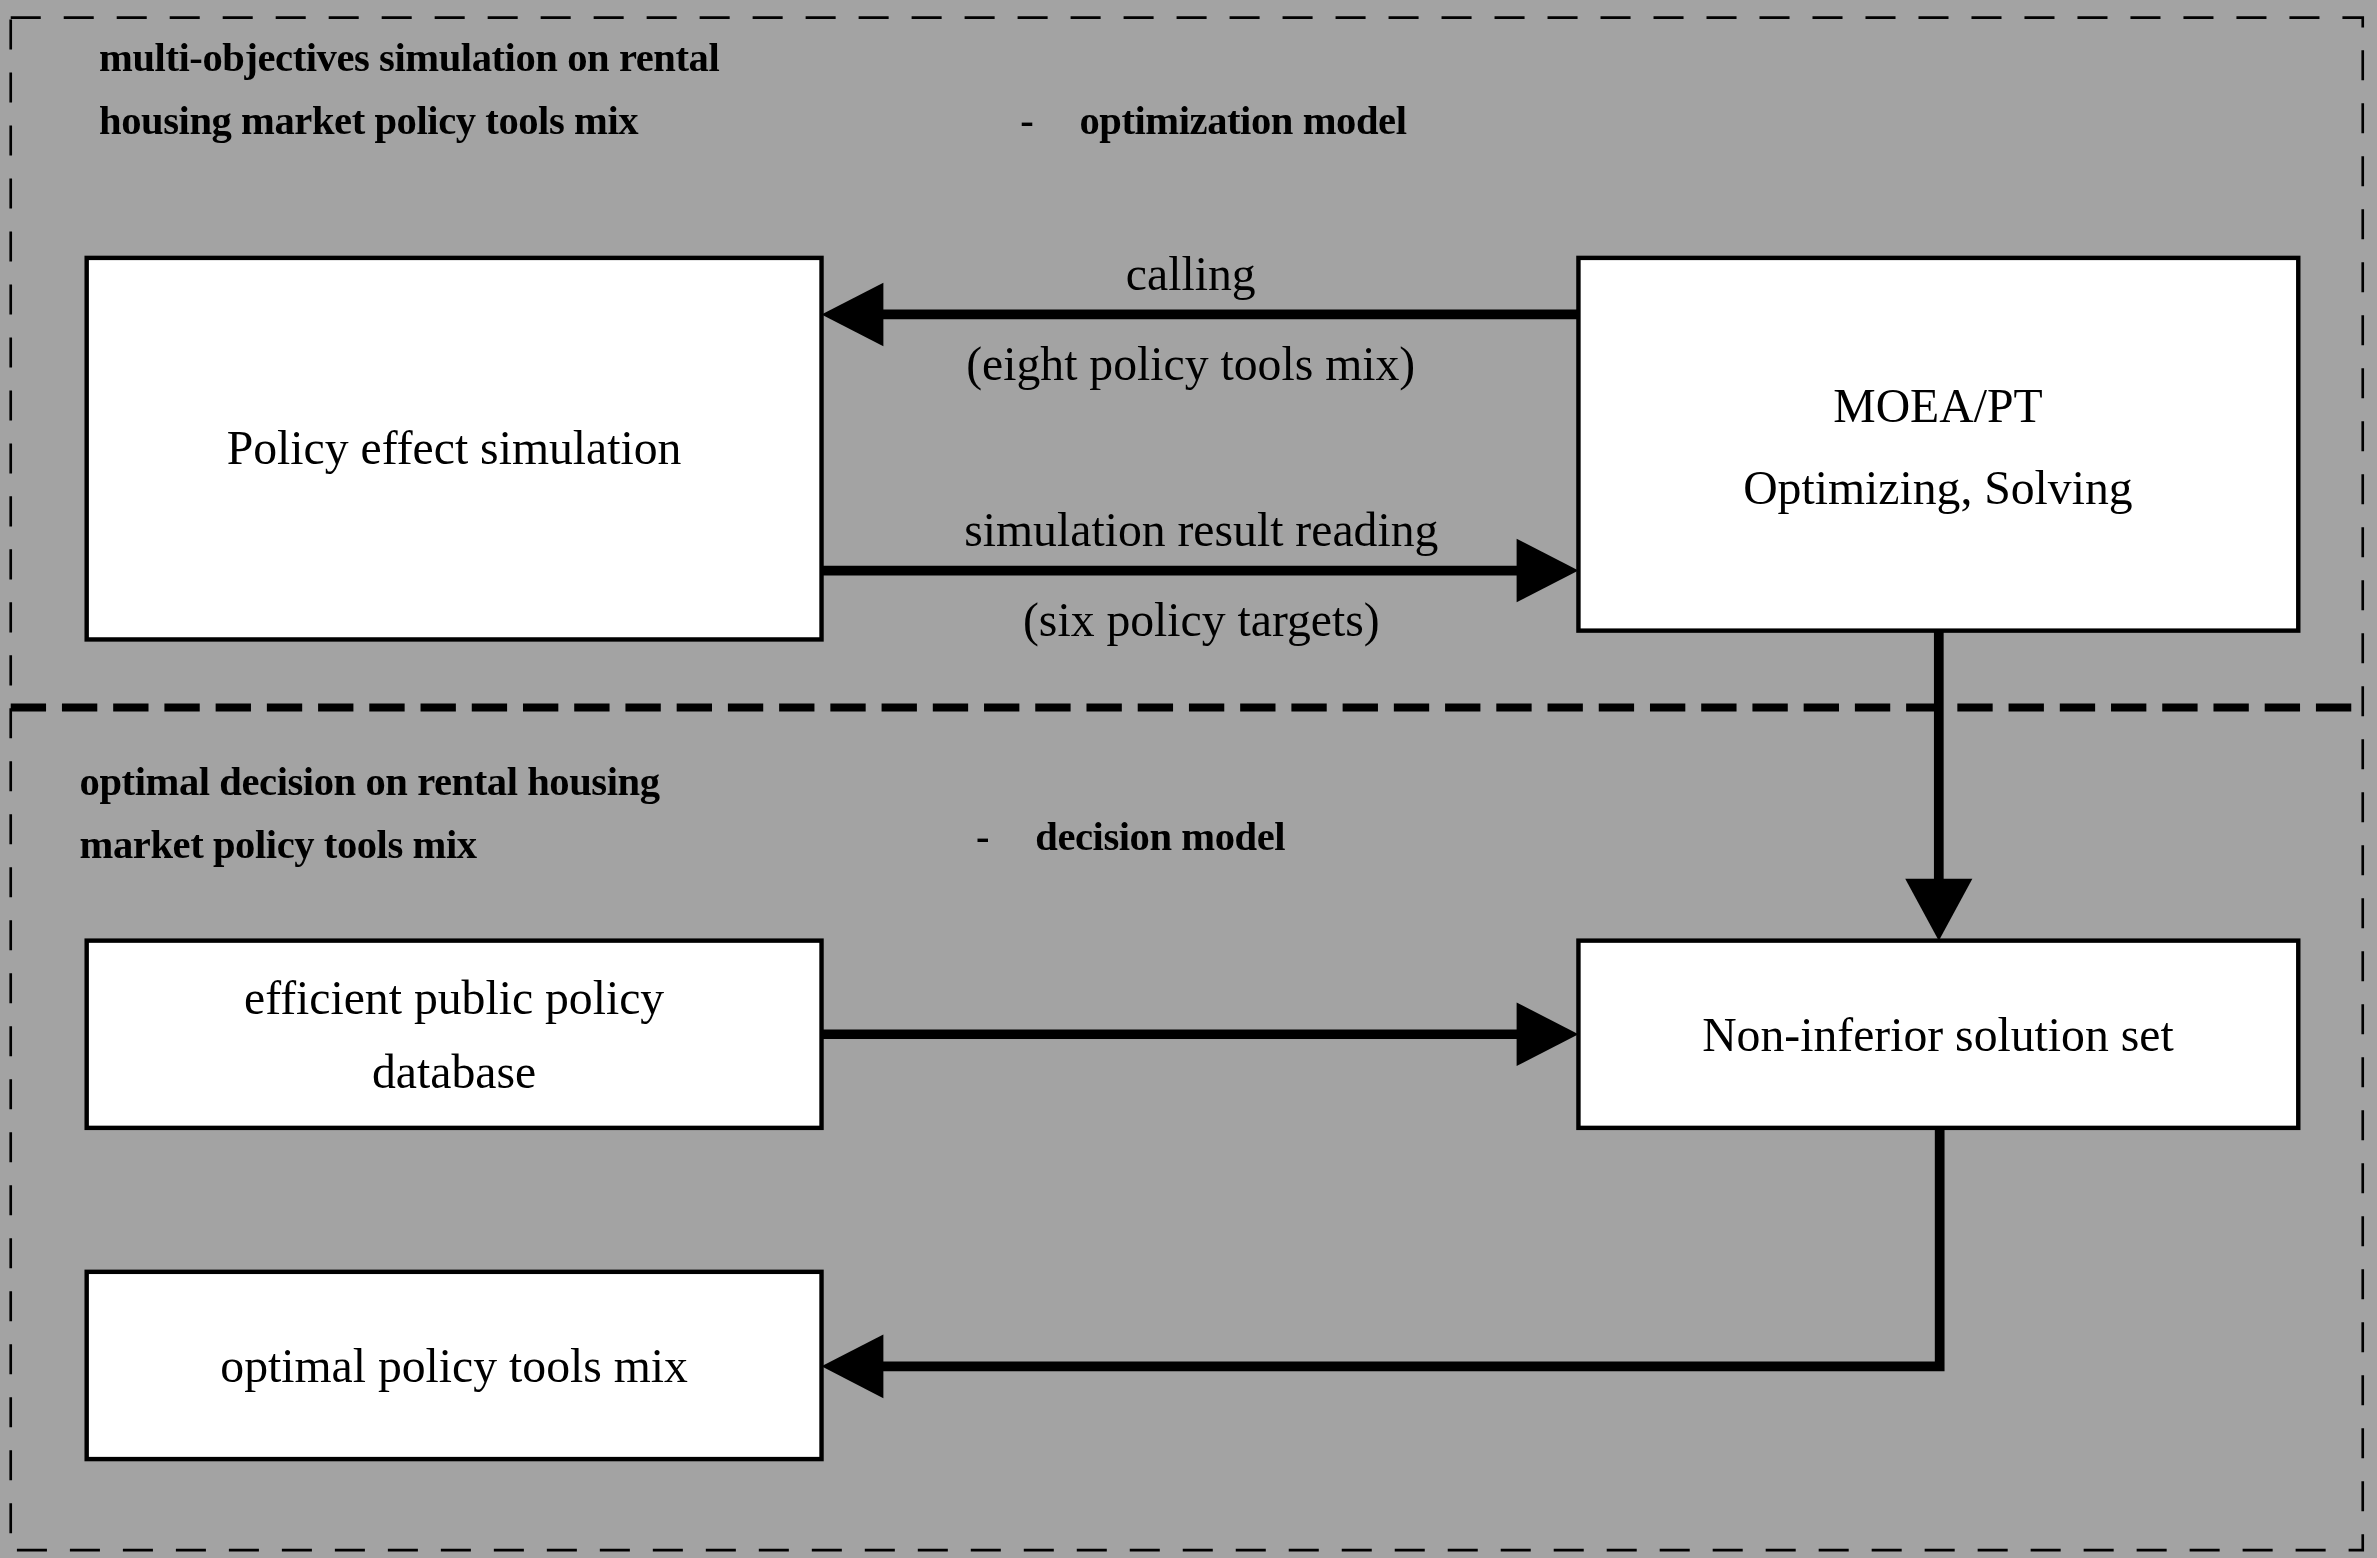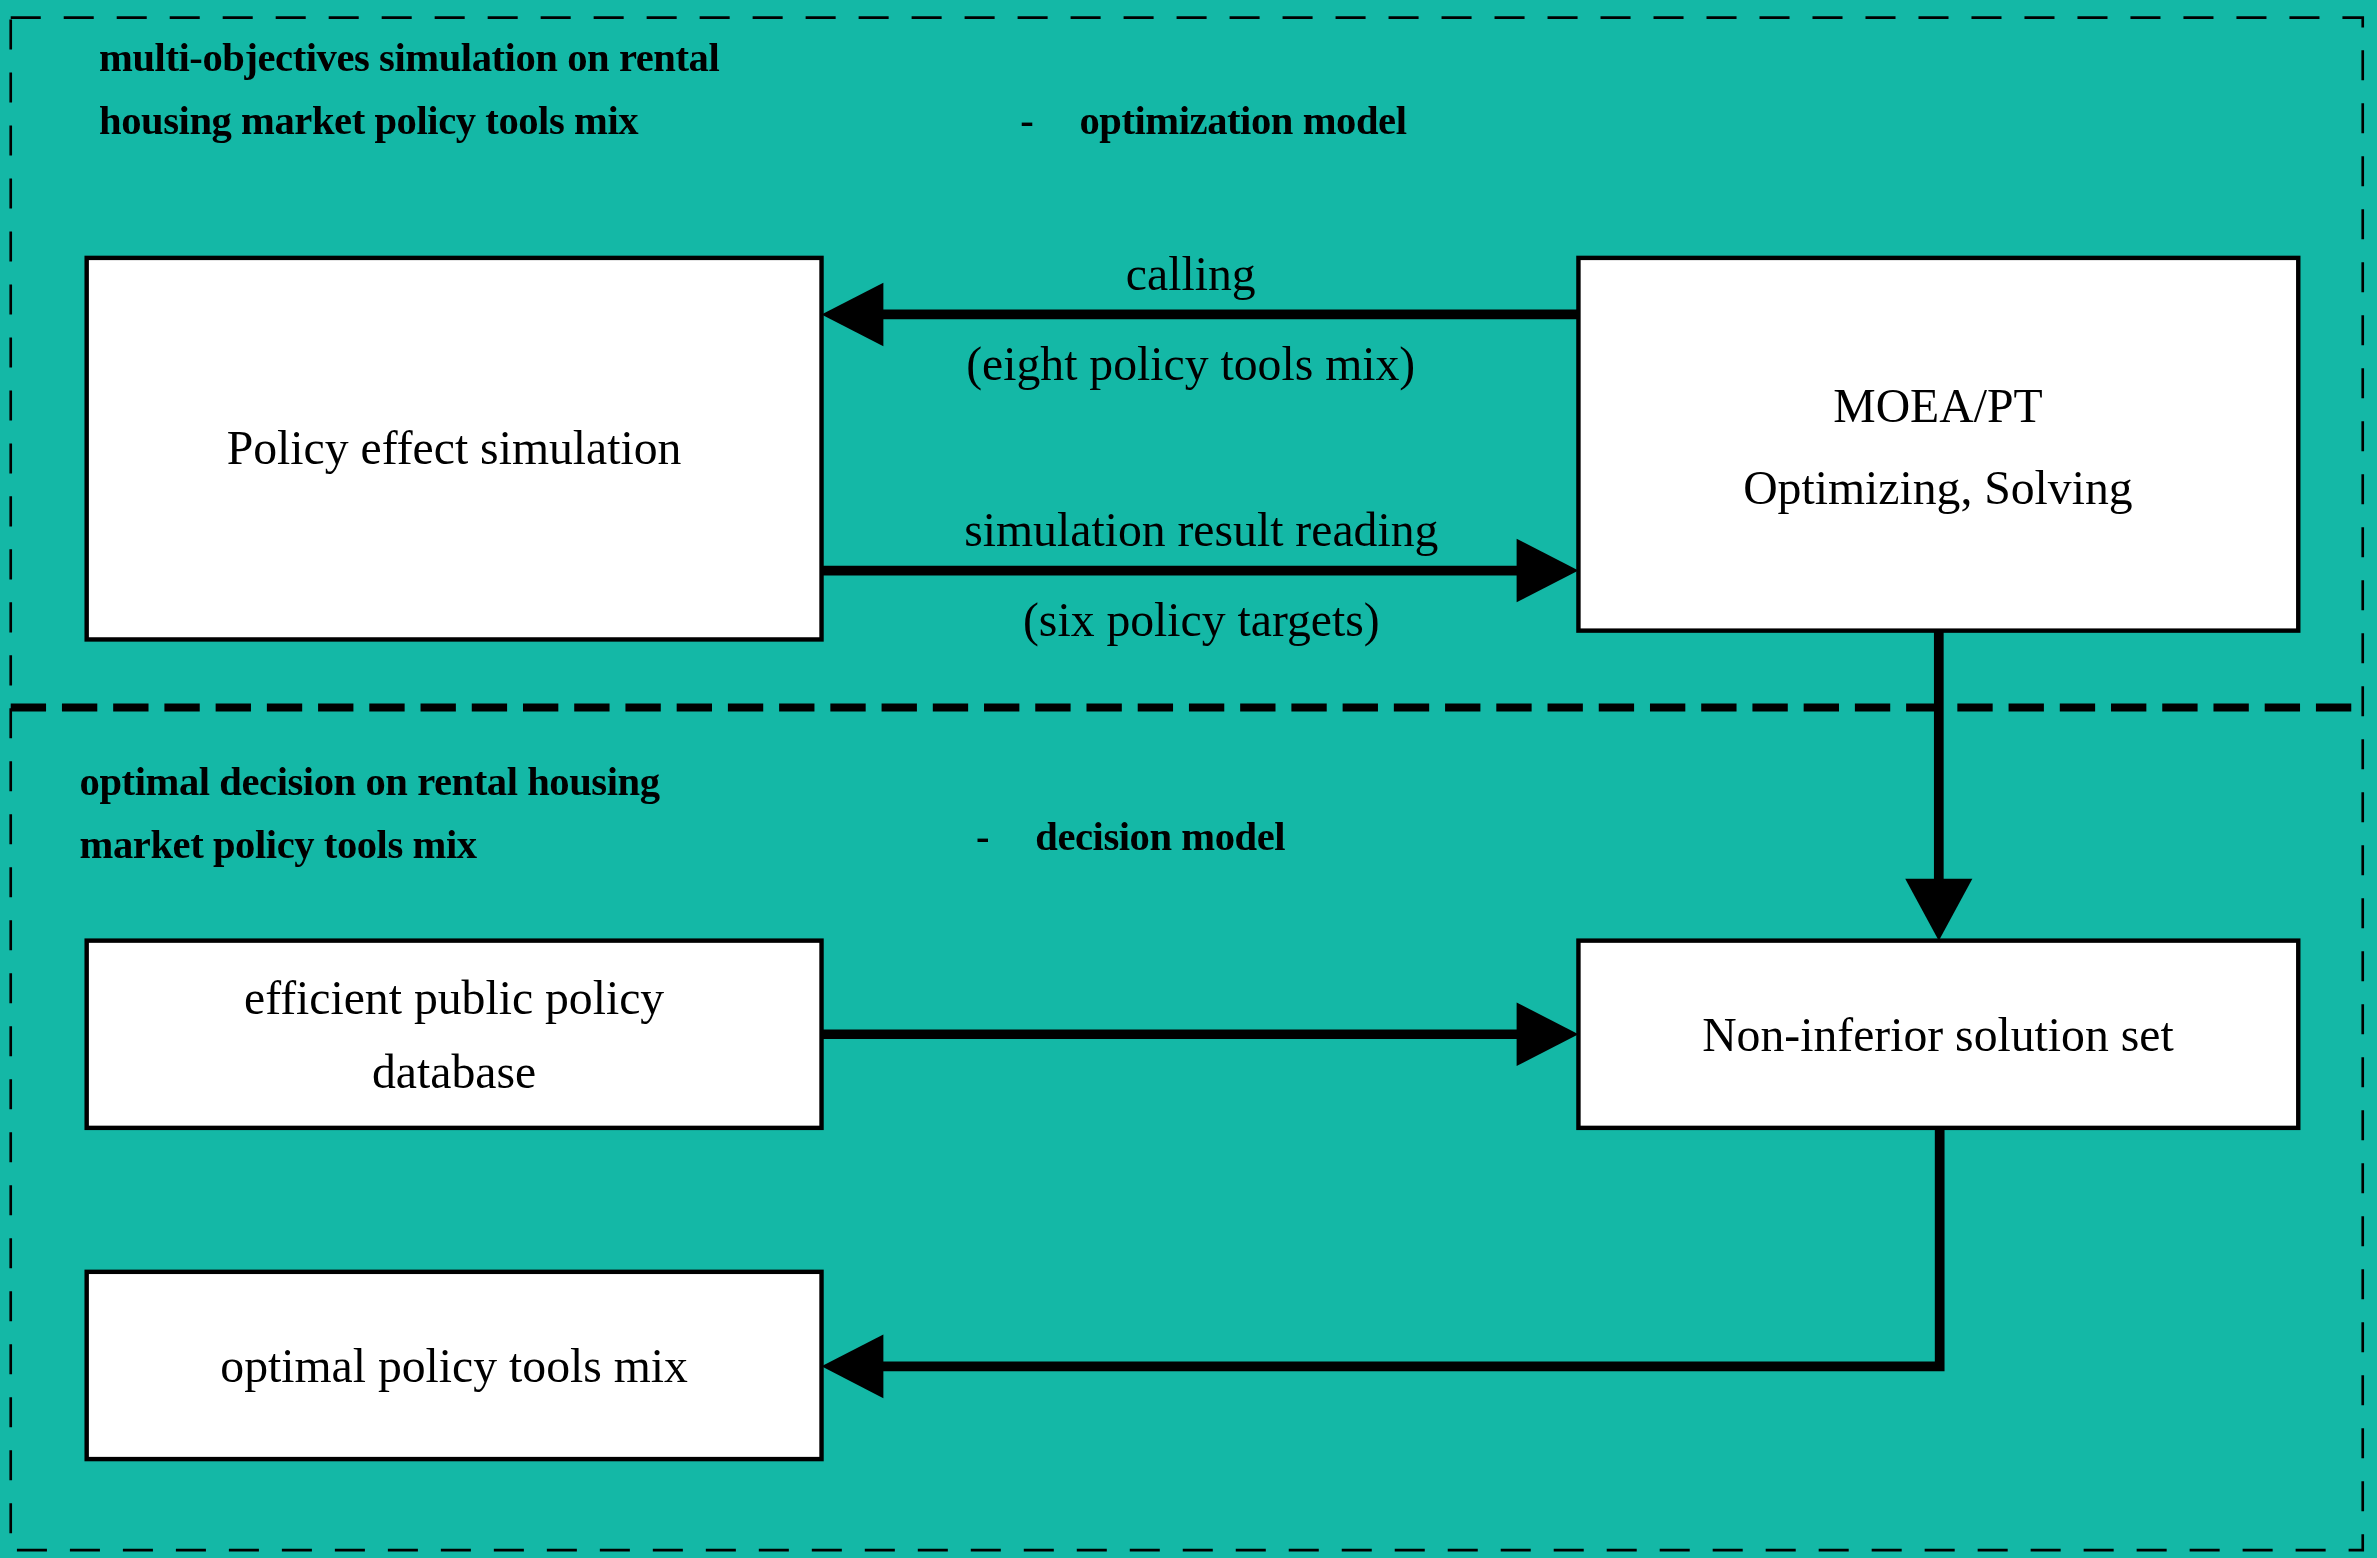--- a/index.html
+++ b/index.html
@@ -4,21 +4,21 @@
 <style>
   html, body {
     margin: 0;
     padding: 0;
     background: #ffffff;
   }
   #page {
     position: relative;
     width: 2377px;
     height: 1558px;
-    background: #14b8a6;
+    background: #a3a3a3;
     overflow: hidden;
     font-family: "Liberation Serif", "DejaVu Serif", serif;
   }
   #diagram-svg {
     position: absolute;
     left: 0;
     top: 0;
     width: 2377px;
     height: 1558px;
     display: block;

